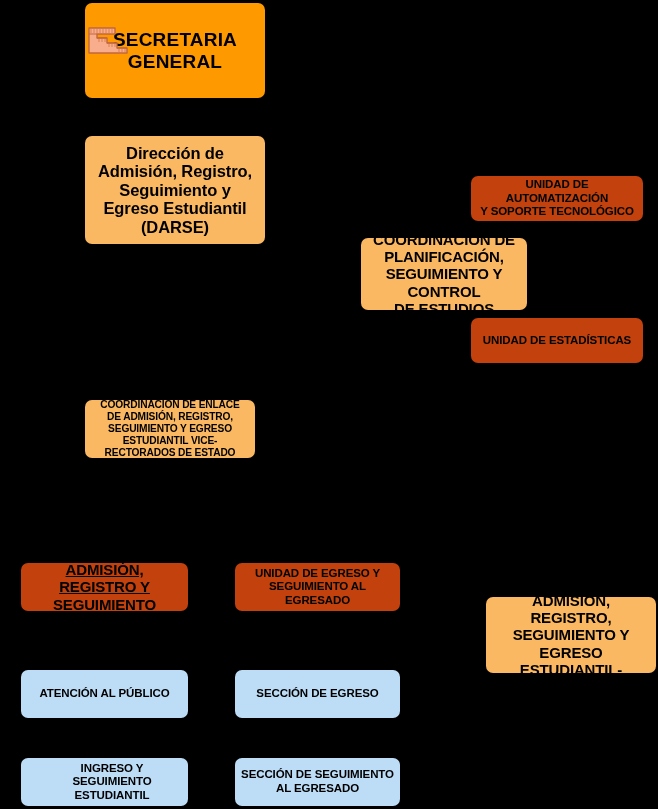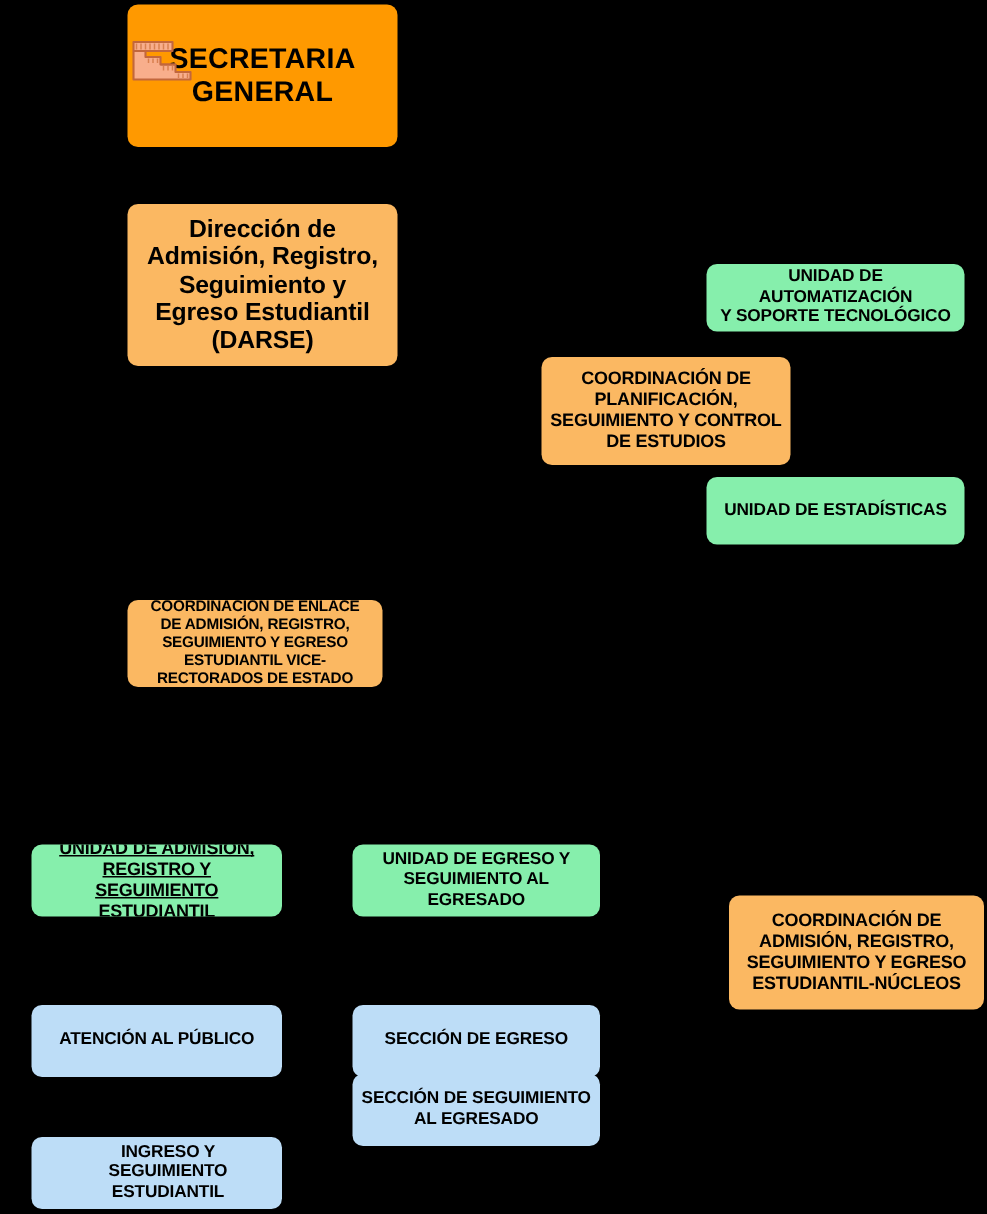--- a/index.html
+++ b/index.html
@@ -31,38 +31,38 @@
     border-radius: 7px;
     color: #000000;
     line-height: 1.13;
     padding: 2px 5px;
     overflow: hidden;
     white-space: pre-line;
   }
   
   .c-orange-strong { background: #FF9900; }
   .c-orange-light  { background: #FBB862; }
-  .c-blue-mid      { background: #86efac; }
+  .c-blue-mid      { background: #c2410c; }
   .c-blue-light    { background: #BDDDF7; }
 
   
   .t-title {
     font-size: 19px;
     font-weight: bold;
     letter-spacing: 0.2px;
   }
   .t-subtitle {
     font-size: 16.5px;
     font-weight: bold;
     letter-spacing: -0.1px;
     line-height: 1.12;
     margin-top: 16px;
   }
   .t-small {
-    font-size: 12px;
+    font-size: 15px;
     font-weight: bold;
     letter-spacing: -0.15px;
     line-height: 1.15;
   }
   .t-small-wide {
     font-size: 11.5px;
     font-weight: bold;
     letter-spacing: -0.1px;
     line-height: 1.18;
   }
@@ -161,18 +161,18 @@
 
   <div class="node c-blue-light t-small-wide" style="left:235px; top:670px; width:165px; height:48px;">
     <span>SECCIÓN DE EGRESO</span>
   </div>
 
   <div class="node c-blue-light t-small-wide" style="left:21px; top:758px; width:167px; height:48px;padding-left:20px;">
     <span>INGRESO Y SEGUIMIENTO
 ESTUDIANTIL</span>
   </div>
 
-  <div class="node c-blue-light t-small-wide" style="left:235px; top:716px; width:165px; height:48px;">
+  <div class="node c-blue-light t-small-wide" style="left:235px; top:758px; width:165px; height:48px;">
     <span>SECCIÓN DE SEGUIMIENTO
 AL EGRESADO</span>
   </div>
 
 </div>
 
 </body></html>

